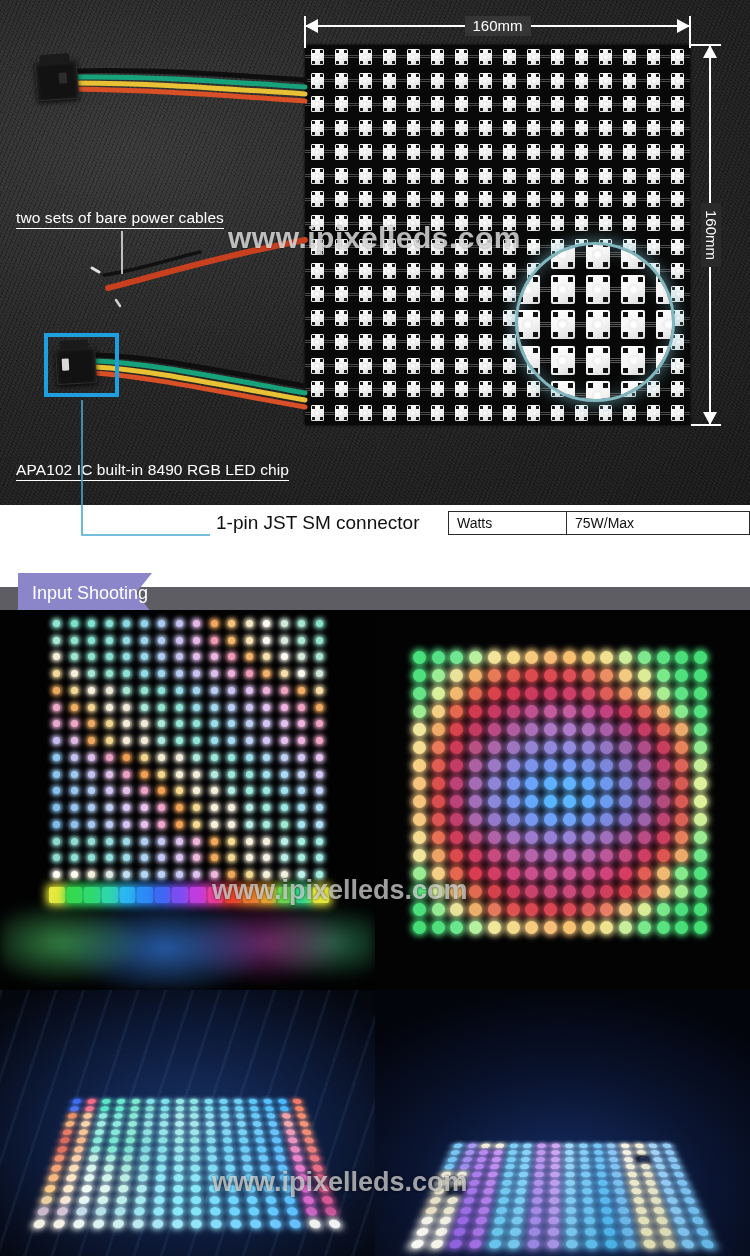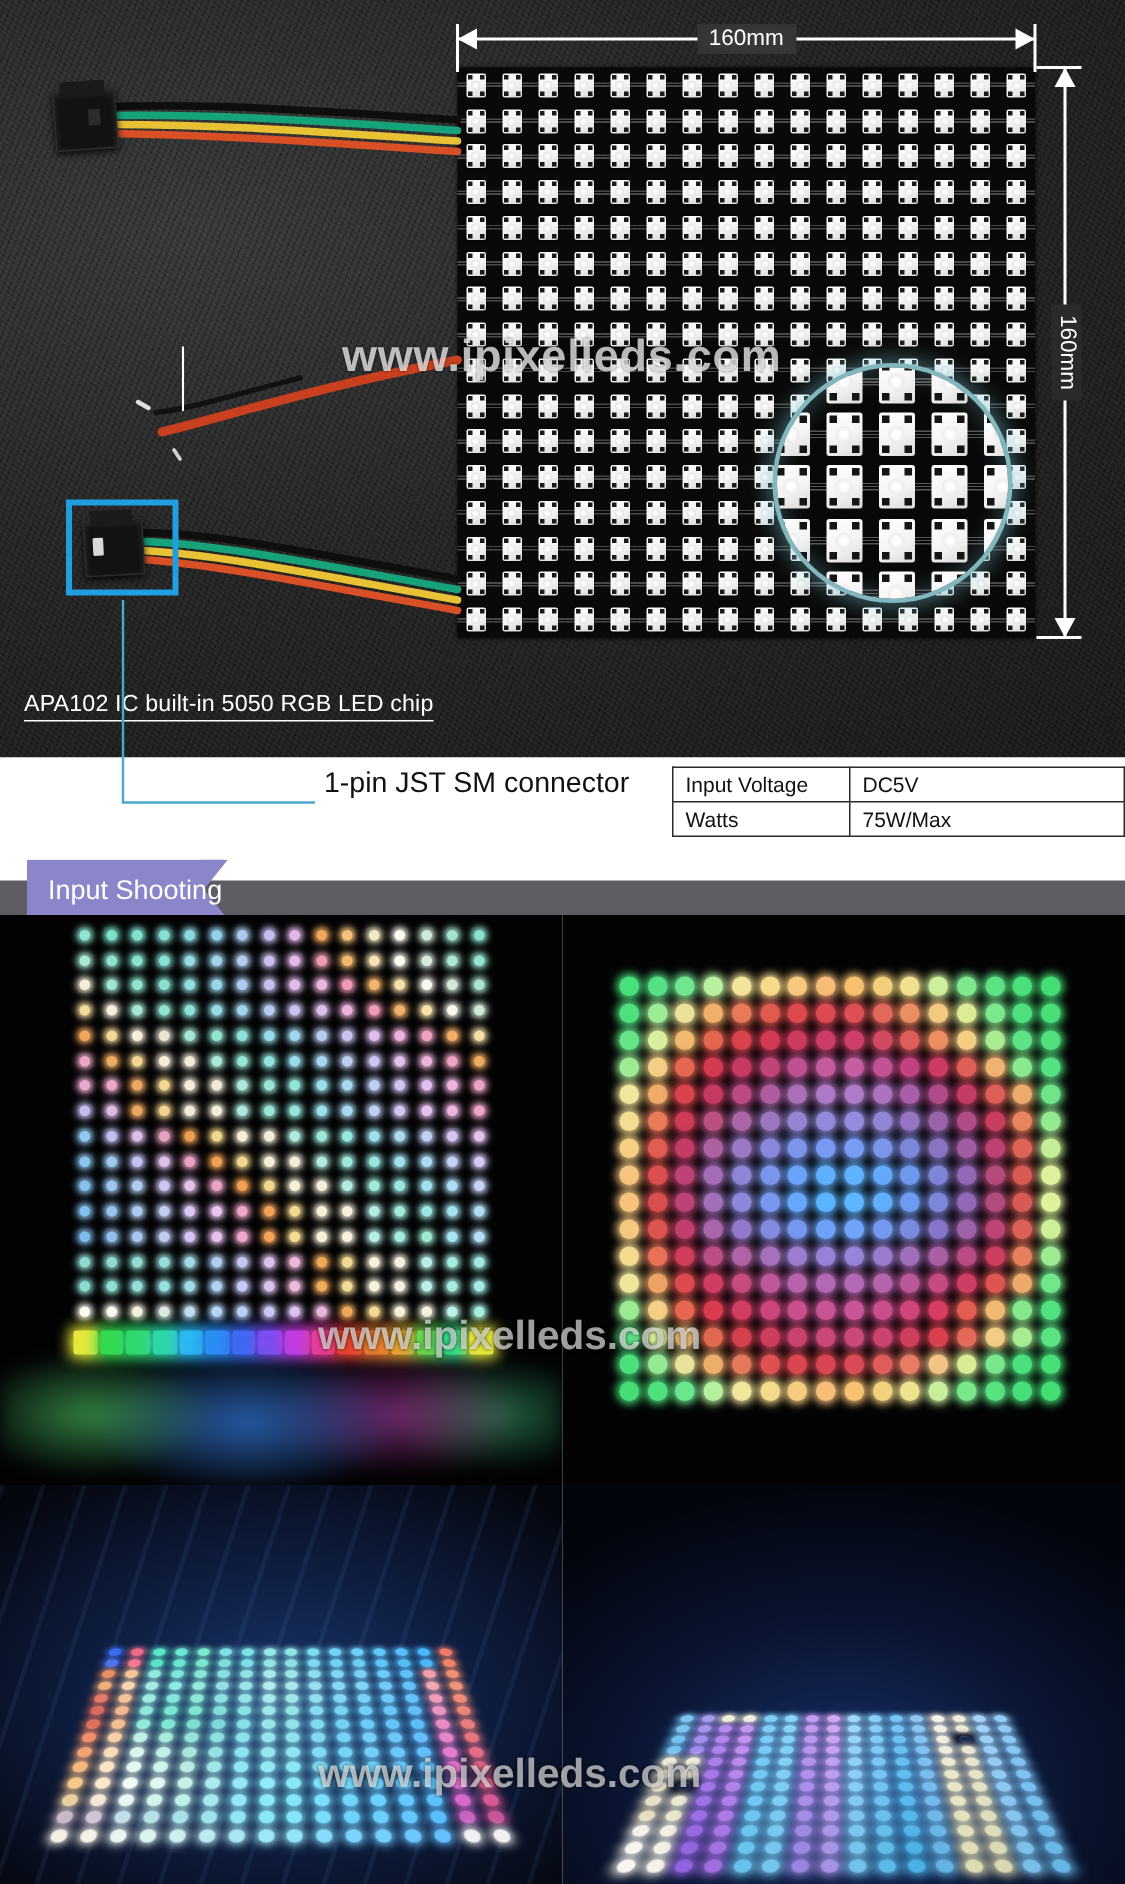--- a/index.html
+++ b/index.html
@@ -1763,43 +1763,40 @@
   <div class="jstbody" id="jstTop">
     <div class="tab"></div>
     <div class="slot"></div>
   </div>
   <div class="jstbody" id="jstBot">
     <div class="tab"></div>
     <div class="slot"></div>
   </div>
   <div id="jstHighlight"></div>
 
-  <div class="anno" id="annoChip">APA102 IC built-in 5050 RGB LED chip</div>
+  <div class="anno" id="annoPower">two sets of bare power cables</div>
+  <div class="anno" id="annoChip">APA102 IC built-in 8490 RGB LED chip</div>
 
   <svg class="cableSvg" viewBox="0 0 750 505">
     <path d="M122,231 L122,274" stroke="#ffffff" stroke-width="1.4" fill="none"></path>
   </svg>
 
   <div id="wmHero">www.ipixelleds.com</div>
 </div>
 
 <div id="whiteband"></div>
 
 <svg id="jstLeader" style="position:absolute;left:0;top:400px;width:750px;height:180px;" viewBox="0 0 750 180">
   <path d="M82,0 L82,135 L210,135" stroke="#4aa8cf" stroke-width="1.6" fill="none"></path>
 </svg>
 
 <div id="annoConnector">1-pin JST SM connector</div>
 
 <table id="spectable">
   <tbody id="specBody">
-      <tr>
-        <td class="k">Input Voltage</td>
-        <td>DC5V</td>
-      </tr>
       <tr>
         <td class="k">Watts</td>
         <td>75W/Max</td>
       </tr>
     </tbody>
 </table>
 
 <div id="graybar"></div>
 <div id="ribbonFold"></div>
 <div id="ribbon"></div>

